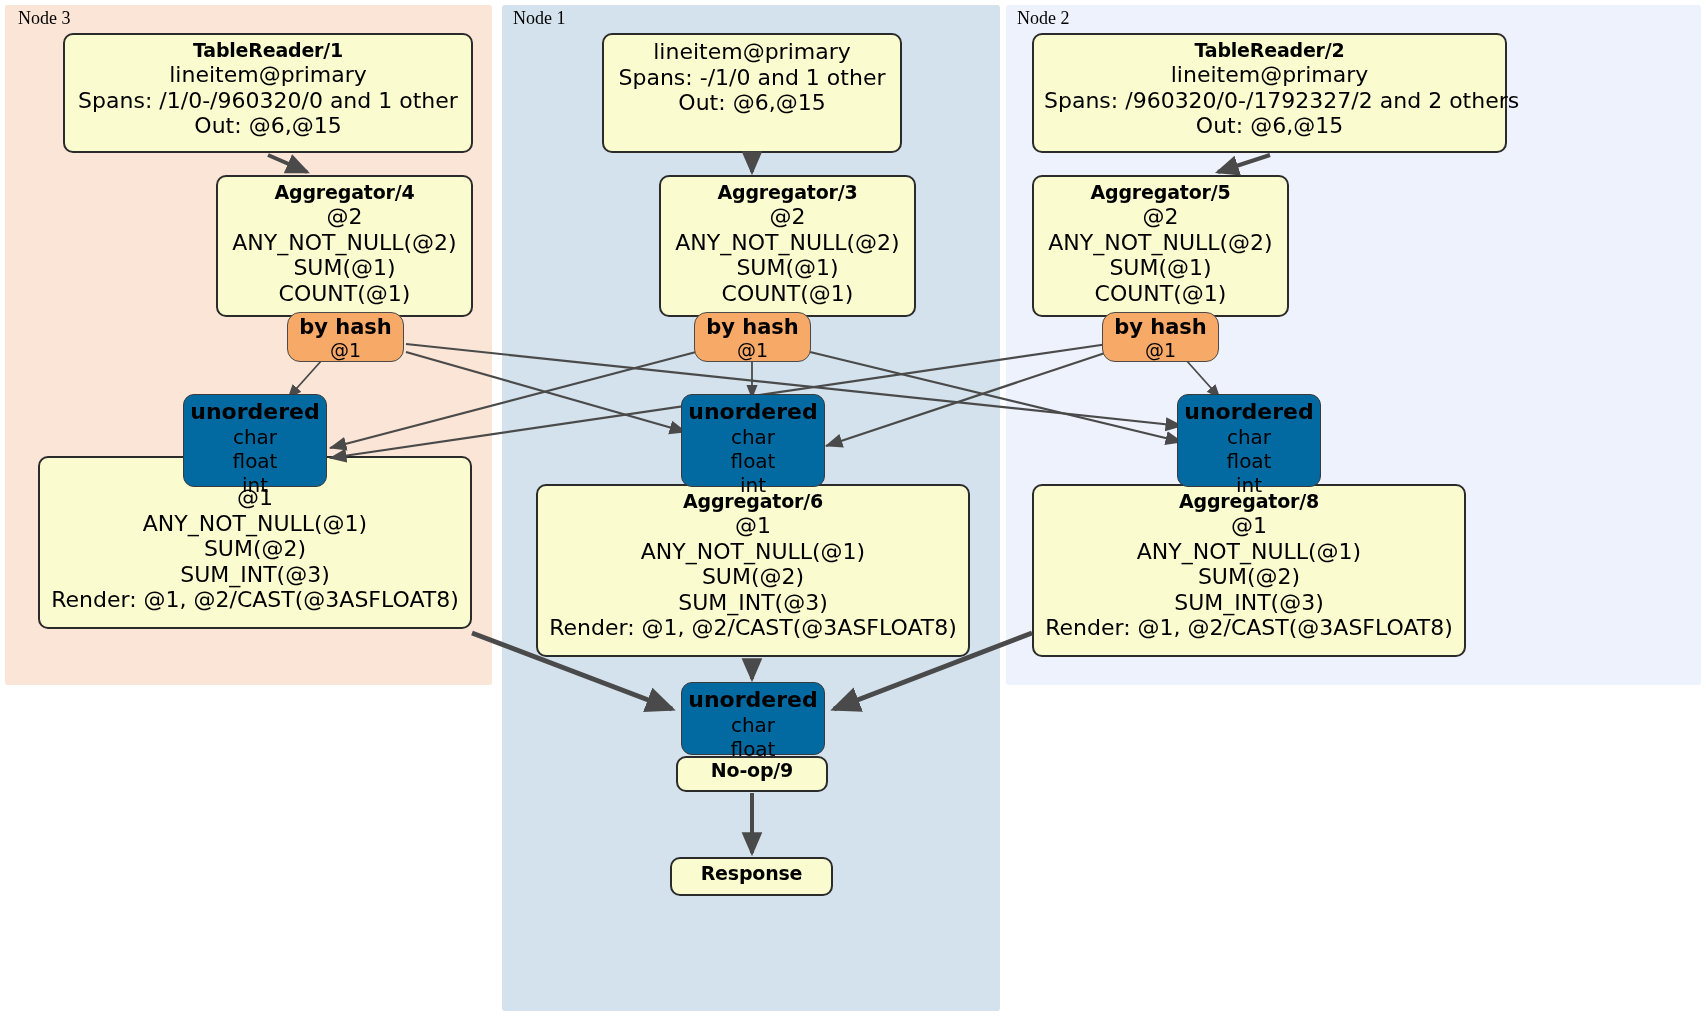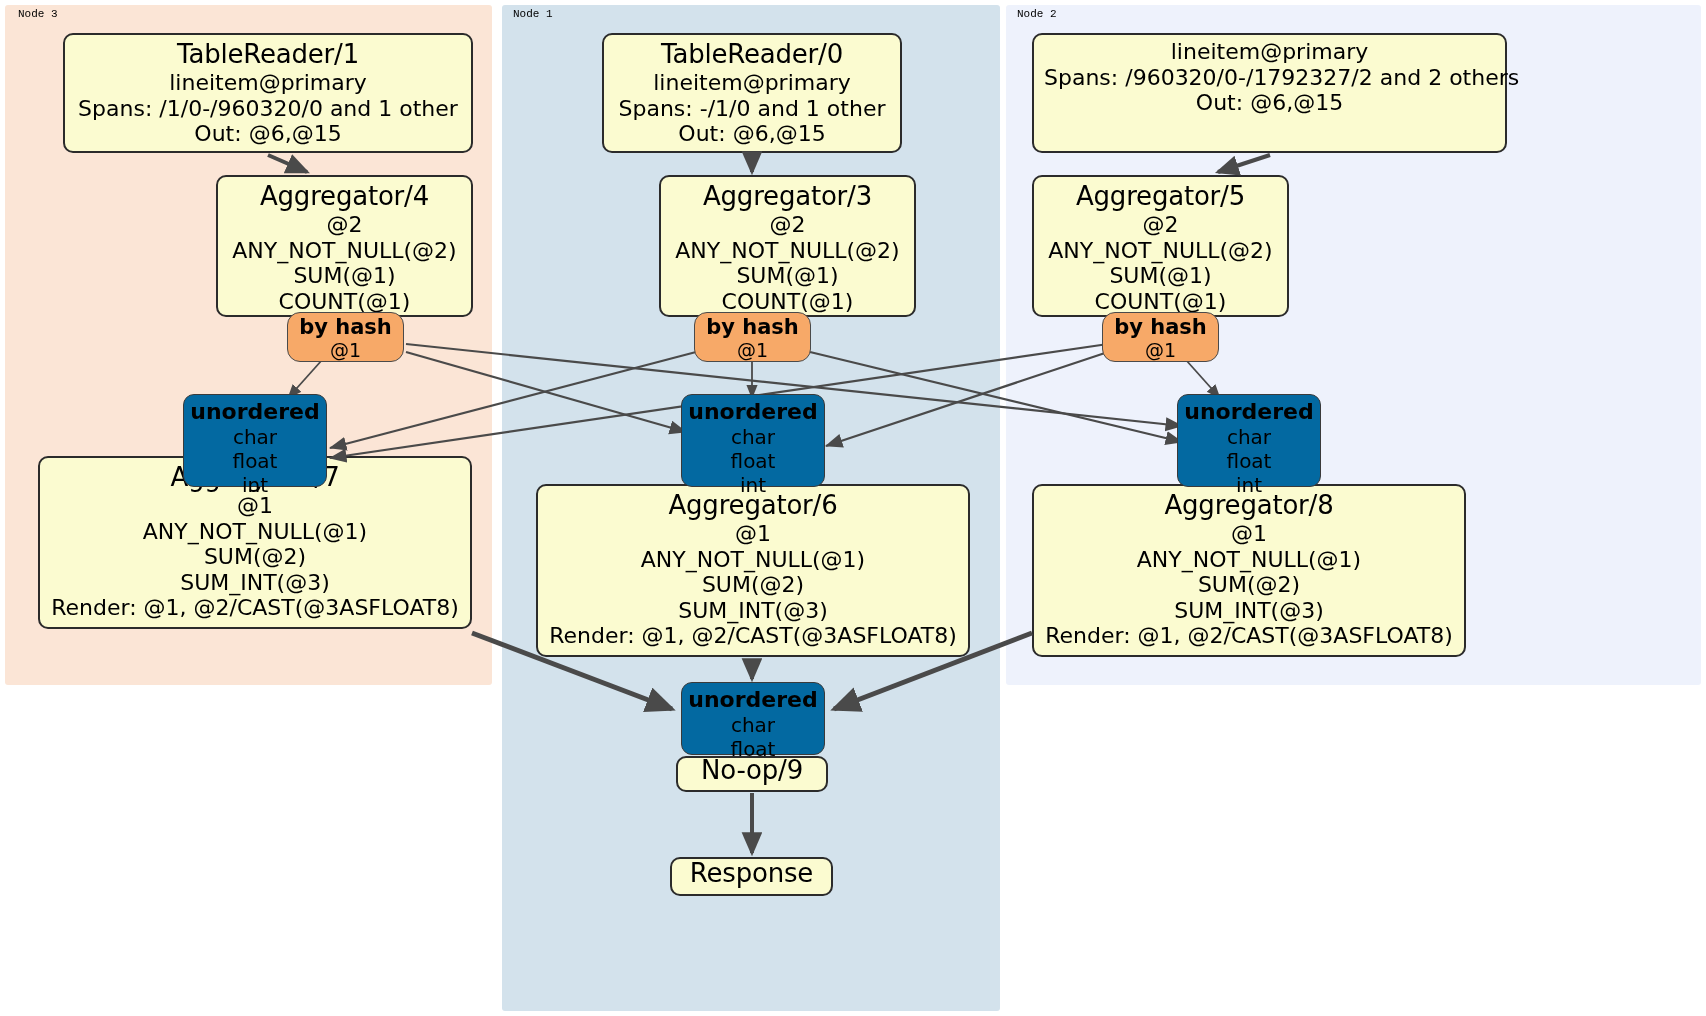--- a/index.html
+++ b/index.html
@@ -18,41 +18,41 @@
     overflow: hidden;
   }
 
   
   .panel {
     position: absolute;
     border-radius: 3px;
   }
   .panel-label {
     position: absolute;
-    font-size: 11px;
+    font-size: 18px;
     color: #000000;
-    font-family: Liberation Mono, monospace;
+    font-family: Liberation Serif, serif;
     white-space: nowrap;
   }
 
   
   .proc {
     position: absolute;
     box-sizing: border-box;
     background: #fbfbd0;
     border: 2px solid #2b2b2b;
     border-radius: 10px;
     text-align: center;
     color: #000000;
     padding: 4px 10px 6px 10px;
     line-height: 1.16;
   }
   .proc .title {
-    font-weight: normal;
-    font-size: 26px;
+    font-weight: bold;
+    font-size: 19px;
     letter-spacing: -0.2px;
     margin-bottom: 1px;
   }
   .proc .line {
     font-size: 22px;
     white-space: nowrap;
   }
   .proc.compact {
     padding: 3px 14px 10px 14px;
   }
@@ -154,27 +154,27 @@
   </svg>
 
   <div class="proc" style="left:63px; top:33px; width:410px; height:120px;">
     <div class="title">TableReader/1</div>
     <div class="line">lineitem@primary</div>
     <div class="line">Spans: /1/0-/960320/0 and 1 other</div>
     <div class="line">Out: @6,@15</div>
   </div>
 
   <div class="proc" style="left:602px; top:33px; width:300px; height:120px;">
-    <div class="title">TableReader/0</div>
     <div class="line">lineitem@primary</div>
     <div class="line">Spans: -/1/0 and 1 other</div>
     <div class="line">Out: @6,@15</div>
   </div>
 
   <div class="proc" style="left:1032px; top:33px; width:475px; height:120px;">
+    <div class="title">TableReader/2</div>
     <div class="line">lineitem@primary</div>
     <div class="line">Spans: /960320/0-/1792327/2 and 2 others</div>
     <div class="line">Out: @6,@15</div>
   </div>
 
   <div class="proc" style="left:216px; top:175px; width:257px; height:142px;">
     <div class="title">Aggregator/4</div>
     <div class="line">@2</div>
     <div class="line">ANY_NOT_NULL(@2)</div>
     <div class="line">SUM(@1)</div>

